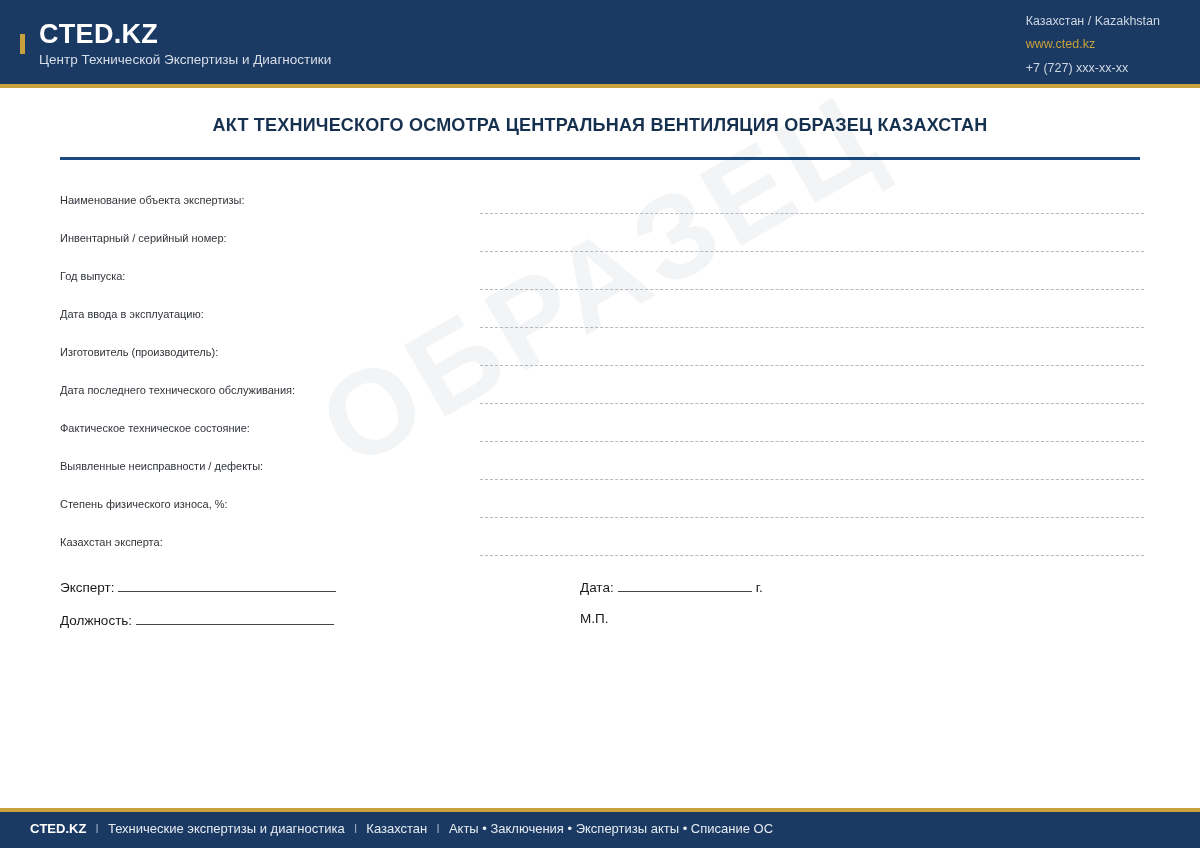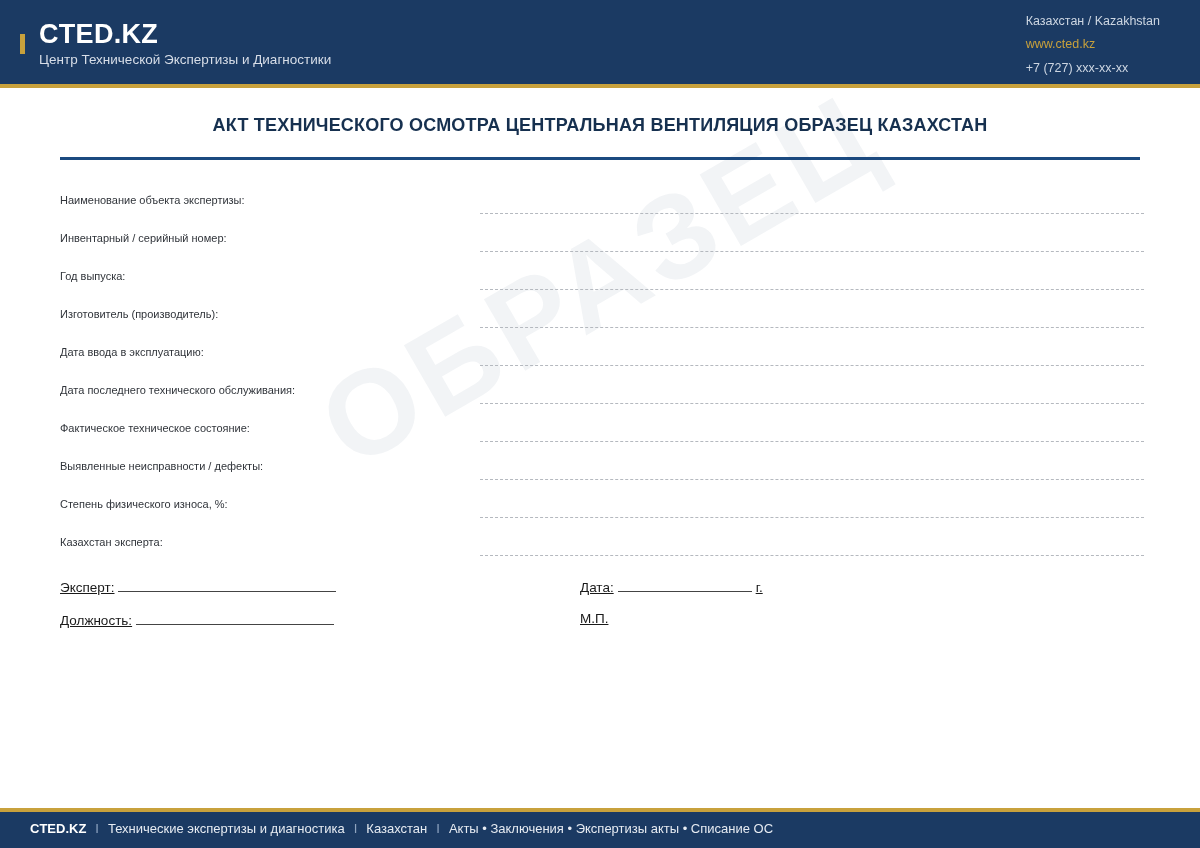--- a/index.html
+++ b/index.html
@@ -146,21 +146,20 @@
     padding: 22px 56px 0 60px;
     display: flex;
   }
   .sign-col-left { width: 520px; flex: 0 0 520px; }
   .sign-col-right { flex: 1 1 auto; }
   .sign-row {
     font-size: 13.5px;
     color: #1a1a1a;
     margin-bottom: 16px;
     white-space: nowrap;
-    text-decoration: underline;
   }
   .sign-underline {
     display: inline-block;
     border-bottom: 1px solid #444;
     height: 13px;
     margin: 0 4px;
   }
   .u-expert { width: 218px; }
   .u-position { width: 198px; }
   .u-date { width: 134px; }
@@ -224,25 +223,25 @@
   </div>
   <div class="field-row">
     <div class="field-label">Инвентарный / серийный номер:</div>
     <div class="field-line"></div>
   </div>
   <div class="field-row">
     <div class="field-label">Год выпуска:</div>
     <div class="field-line"></div>
   </div>
   <div class="field-row">
+    <div class="field-label">Дата ввода в эксплуатацию:</div>
+    <div class="field-line"></div>
+  </div>
+  <div class="field-row">
     <div class="field-label">Изготовитель (производитель):</div>
-    <div class="field-line"></div>
-  </div>
-  <div class="field-row">
-    <div class="field-label">Дата ввода в эксплуатацию:</div>
     <div class="field-line"></div>
   </div>
   <div class="field-row">
     <div class="field-label">Дата последнего технического обслуживания:</div>
     <div class="field-line"></div>
   </div>
   <div class="field-row">
     <div class="field-label">Фактическое техническое состояние:</div>
     <div class="field-line"></div>
   </div>

